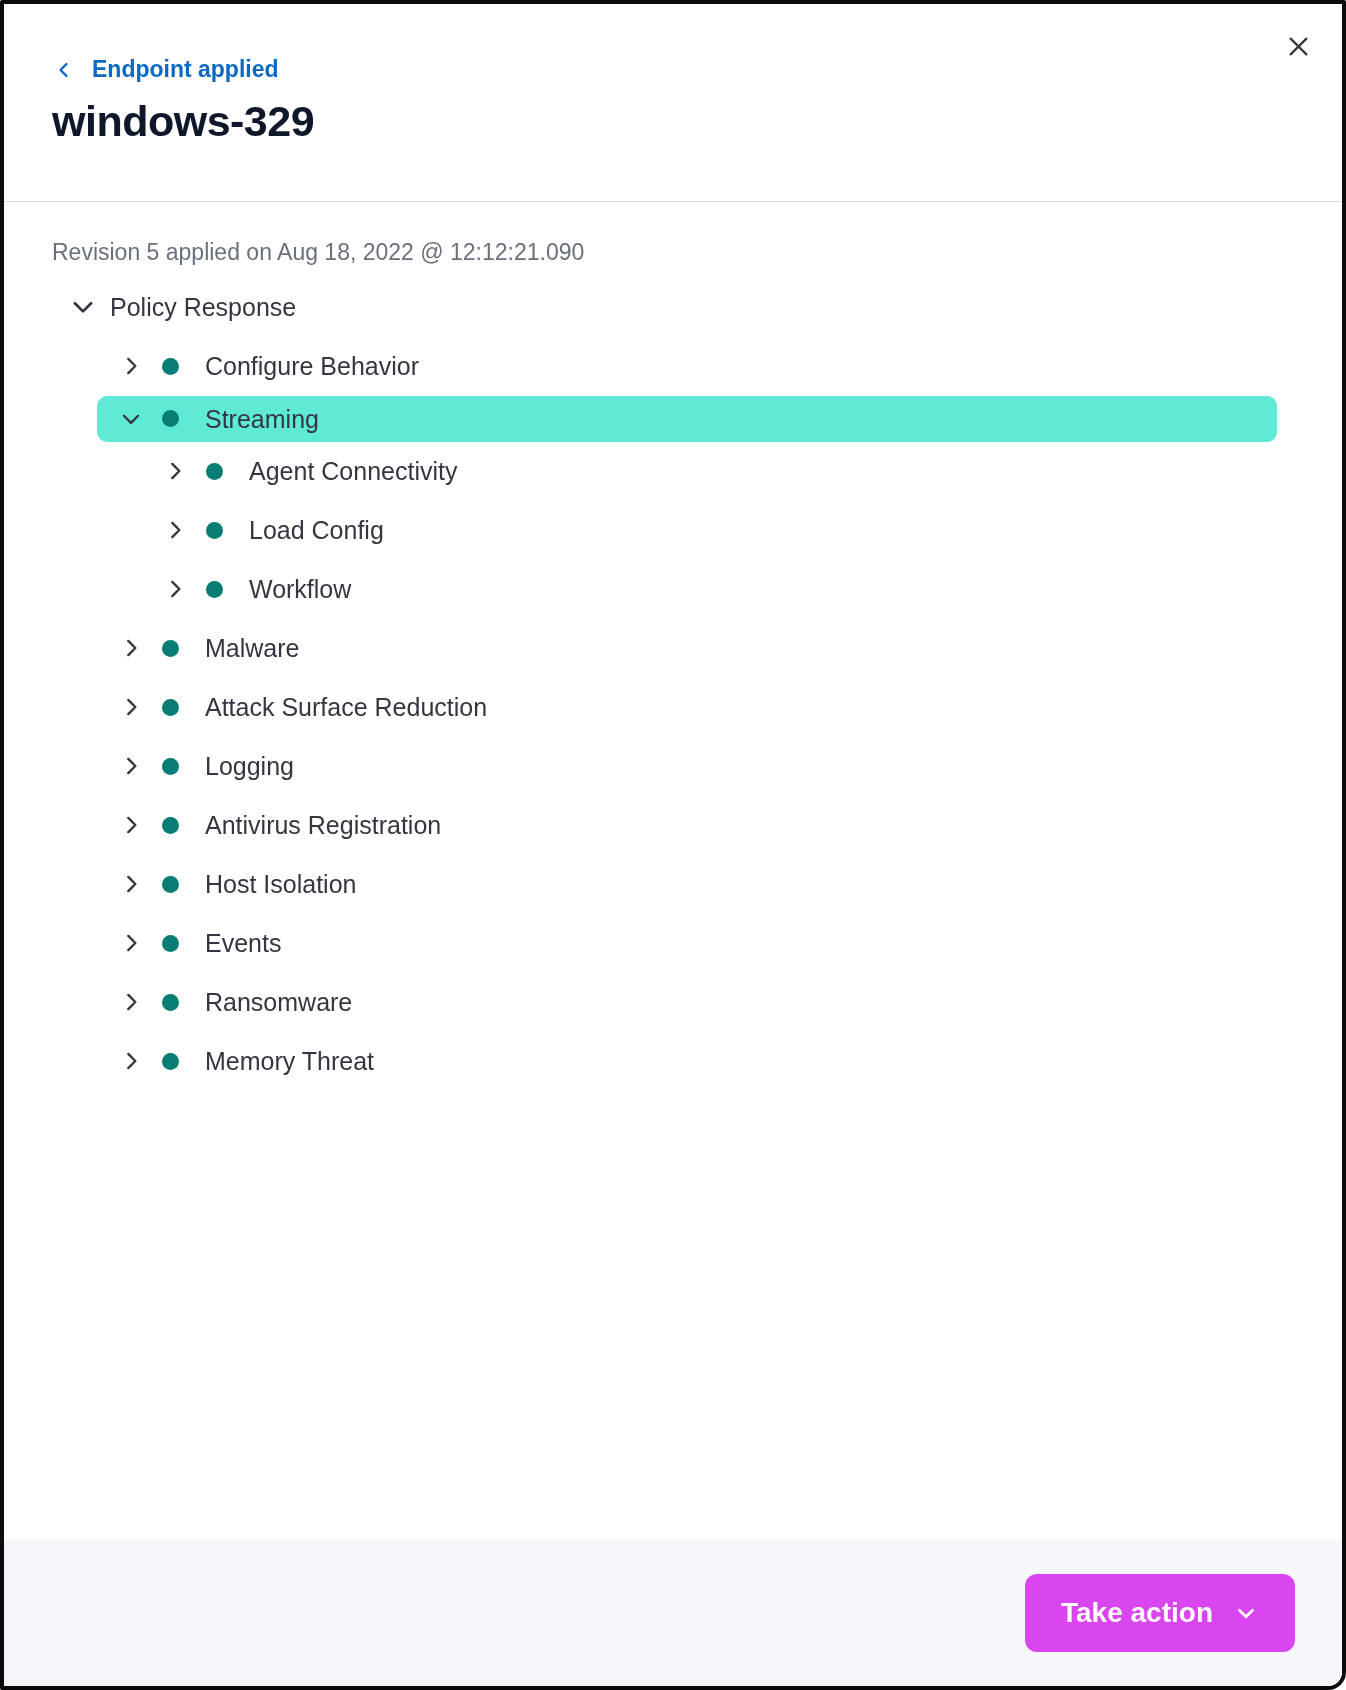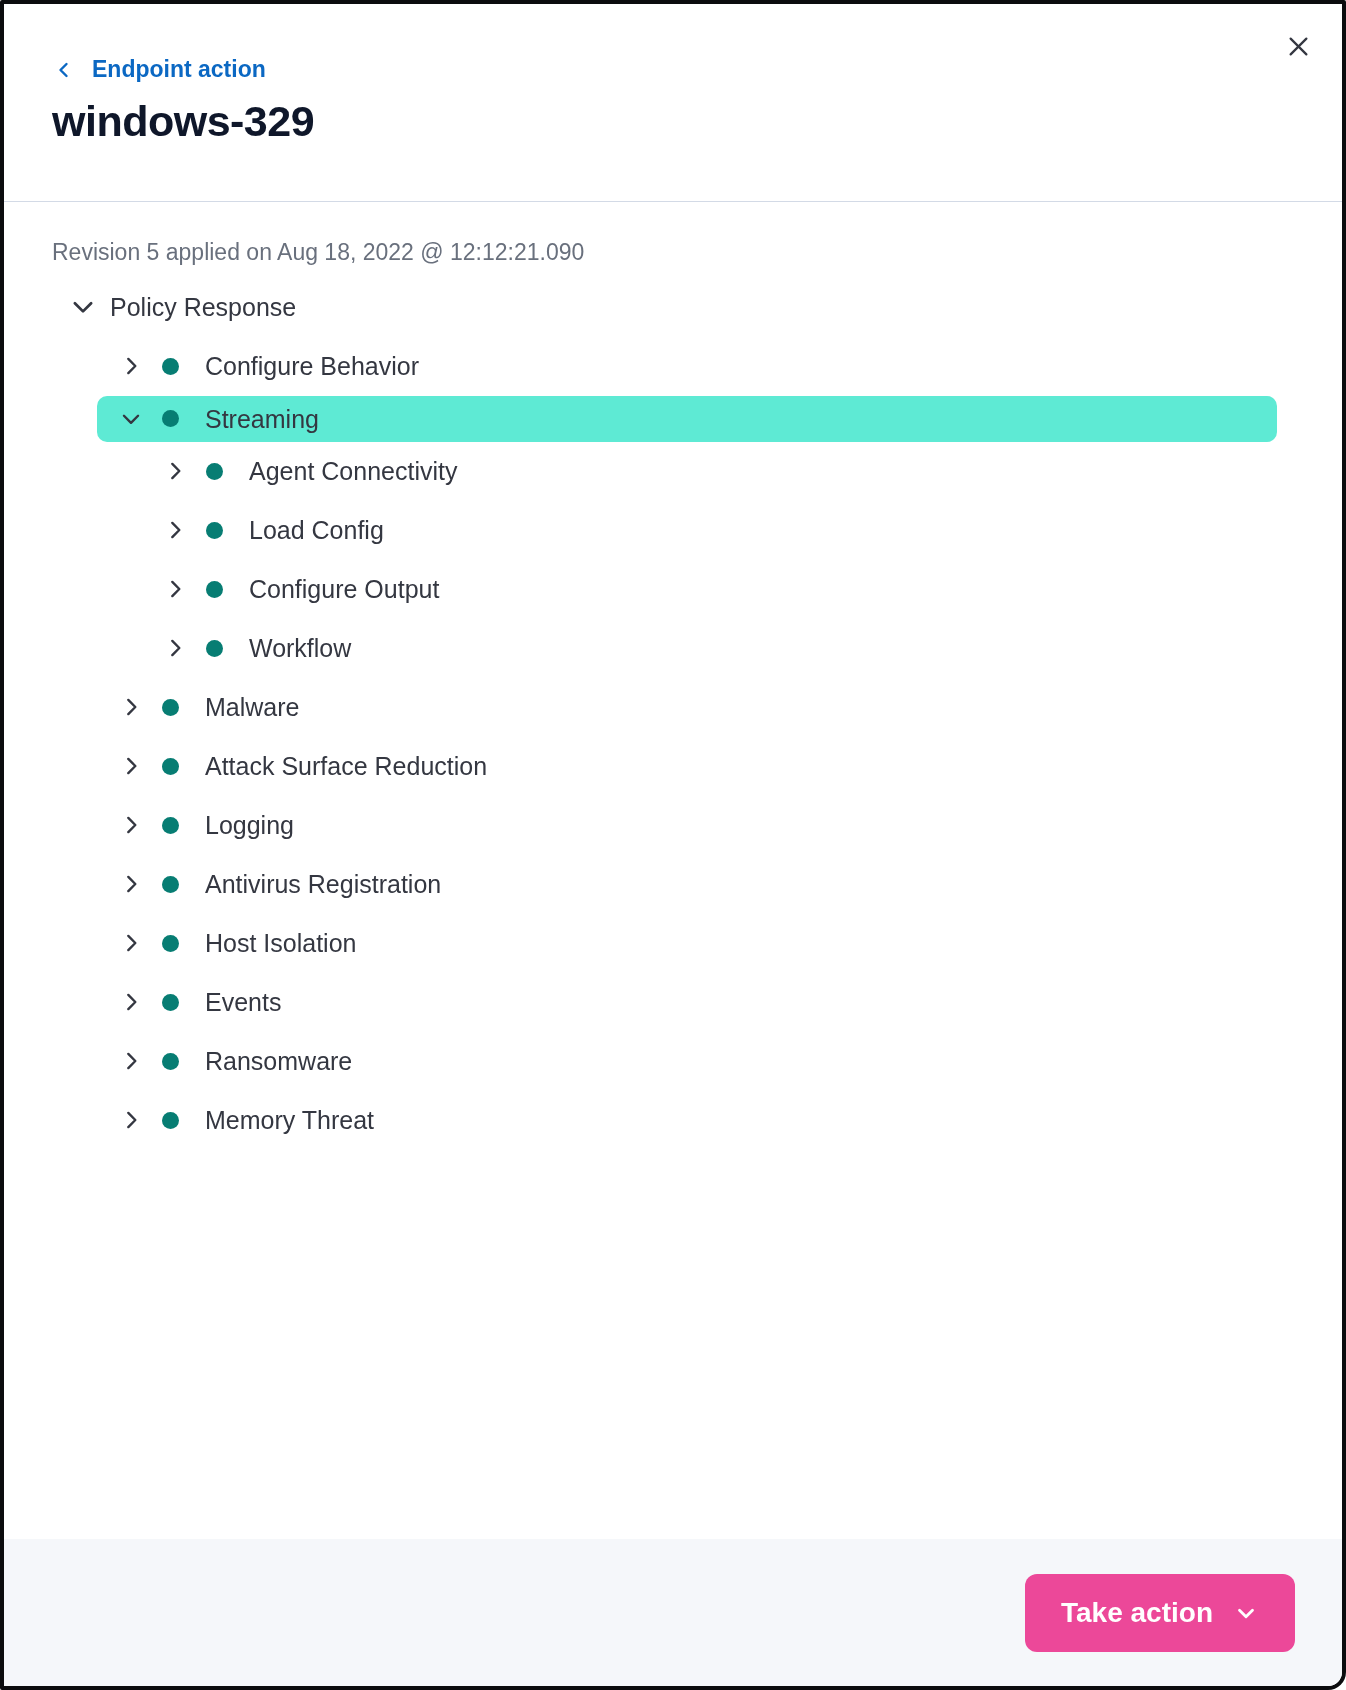--- a/index.html
+++ b/index.html
@@ -25,37 +25,37 @@
   .tree-row .label{font-size:25px;color:#343741;line-height:1.2;white-space:nowrap;}
   .tree-row.lvl0{padding-left:16px;}
   .tree-row.lvl0 .expander{margin-right:12px;}
   .tree-row.lvl1{margin-left:45px;padding-left:19px;}
   .tree-row.lvl2{margin-left:45px;padding-left:63px;}
   .tree-row.selected{background:#5eead4;height:46px;}
   
   .footer{flex:0 0 147px;background:#f5f7fa;display:flex;align-items:center;justify-content:flex-end;padding:0 47px;}
   .take-action-btn{
     display:inline-flex;align-items:center;gap:20px;height:78px;padding:0 36px;
-    background:#ec4899;color:#ffffff;border:none;border-radius:12px;
+    background:#d946ef;color:#ffffff;border:none;border-radius:12px;
     font-family:"Liberation Sans","DejaVu Sans",sans-serif;font-size:28px;font-weight:700;cursor:pointer;
   }
 </style>
 </head>
 <body>
 
 <div class="flyout">
 
   <div class="header">
     <a class="back-link">
       <span style="display:flex;">
         <svg width="24" height="24" viewBox="0 0 24 24" fill="none" stroke="#0b68c3" stroke-width="2.4" stroke-linecap="round" stroke-linejoin="round">
             <polyline points="14.5 6 8.5 12 14.5 18"></polyline>
           </svg>
       </span>
-      <span>Endpoint action</span>
+      <span>Endpoint applied</span>
     </a>
     <div class="flyout-title">windows-329</div>
     <button class="close-btn">
       <span style="display:flex;">
         <svg width="27" height="27" viewBox="0 0 24 24" fill="none" stroke="#343741" stroke-width="2" stroke-linecap="round">
             <line x1="5" y1="5" x2="19" y2="19"></line>
             <line x1="19" y1="5" x2="5" y2="19"></line>
           </svg>
       </span>
     </button>
@@ -110,29 +110,20 @@
           <span class="dot" style="background: rgb(7, 125, 115);"></span>
           <span class="label">Load Config</span>
         </div>
         <div class="tree-row lvl2">
           <span class="expander">
             <svg width="26" height="26" viewBox="0 0 24 24" fill="none" stroke="#343741" stroke-width="2.2" stroke-linecap="round" stroke-linejoin="round">
               <polyline points="9.5 5.5 16 12 9.5 18.5"></polyline>
             </svg>
           </span>
           <span class="dot" style="background: rgb(7, 125, 115);"></span>
-          <span class="label">Configure Output</span>
-        </div>
-        <div class="tree-row lvl2">
-          <span class="expander">
-            <svg width="26" height="26" viewBox="0 0 24 24" fill="none" stroke="#343741" stroke-width="2.2" stroke-linecap="round" stroke-linejoin="round">
-              <polyline points="9.5 5.5 16 12 9.5 18.5"></polyline>
-            </svg>
-          </span>
-          <span class="dot" style="background: rgb(7, 125, 115);"></span>
           <span class="label">Workflow</span>
         </div>
         <div class="tree-row lvl1">
           <span class="expander">
             <svg width="26" height="26" viewBox="0 0 24 24" fill="none" stroke="#343741" stroke-width="2.2" stroke-linecap="round" stroke-linejoin="round">
               <polyline points="9.5 5.5 16 12 9.5 18.5"></polyline>
             </svg>
           </span>
           <span class="dot" style="background: rgb(7, 125, 115);"></span>
           <span class="label">Malware</span>

